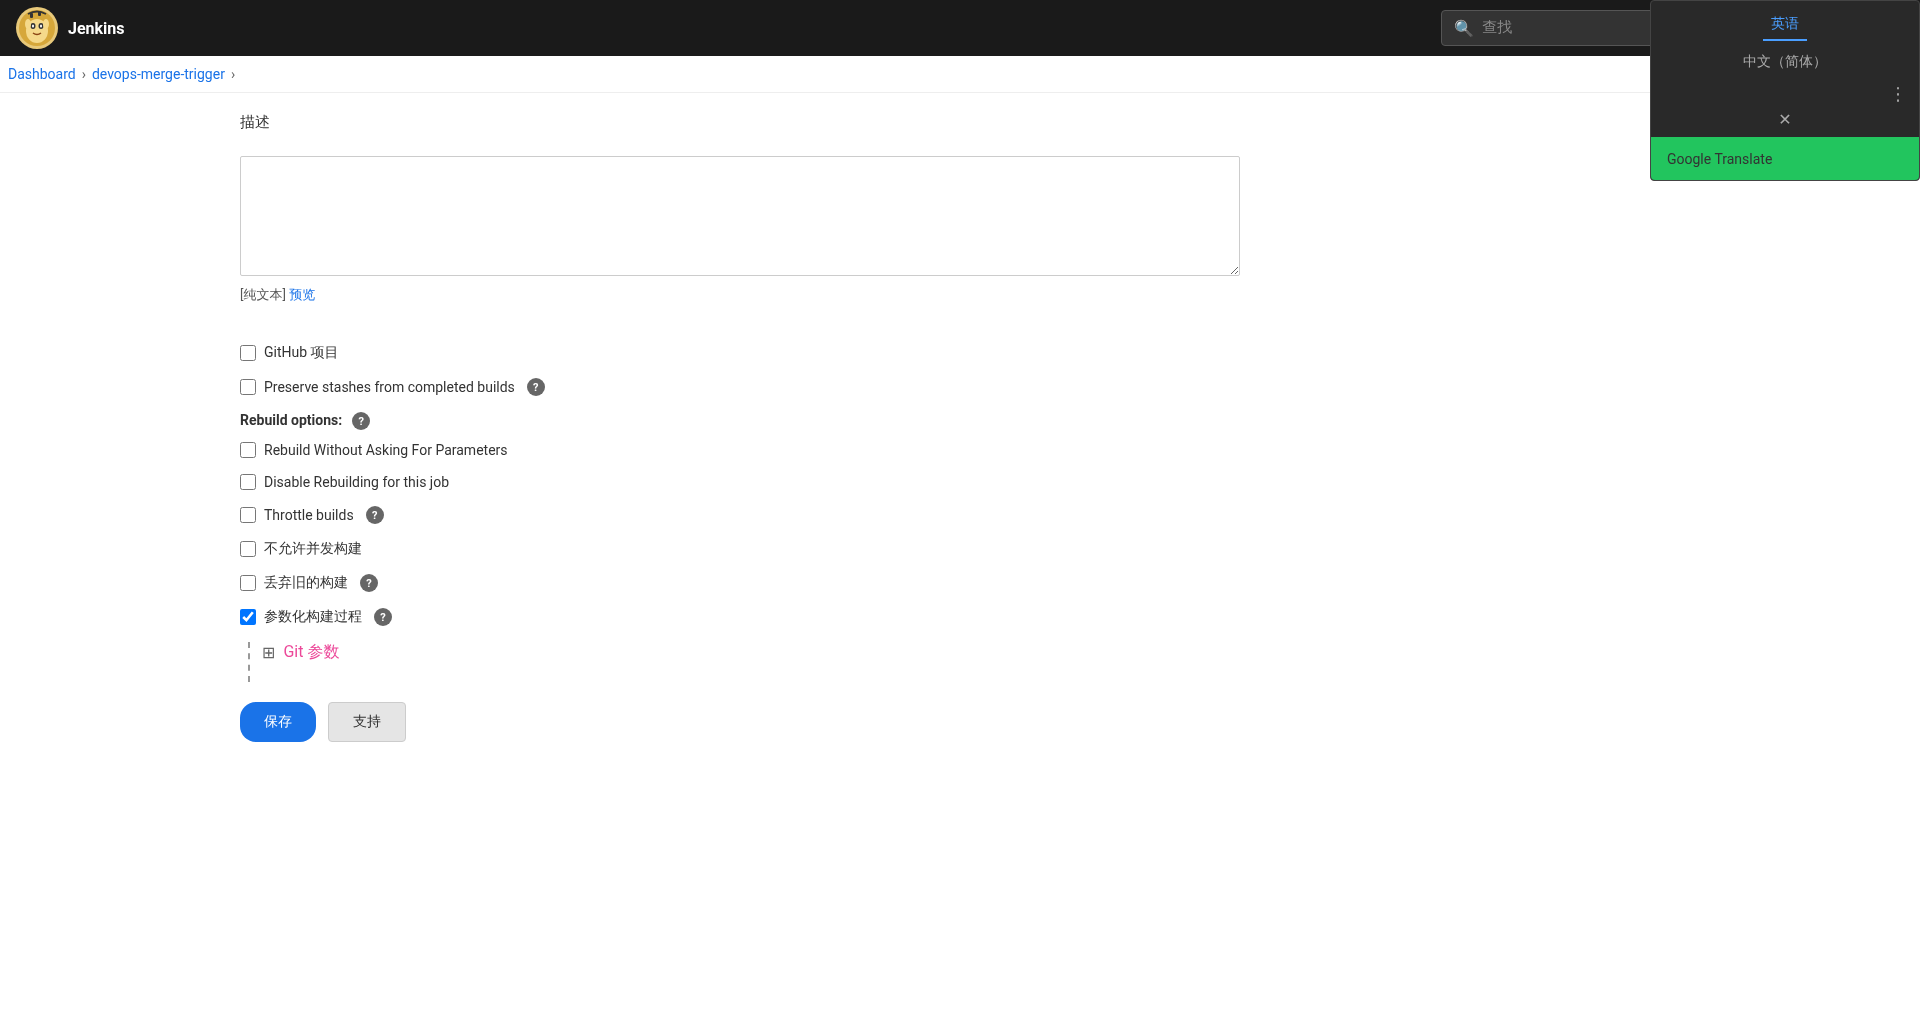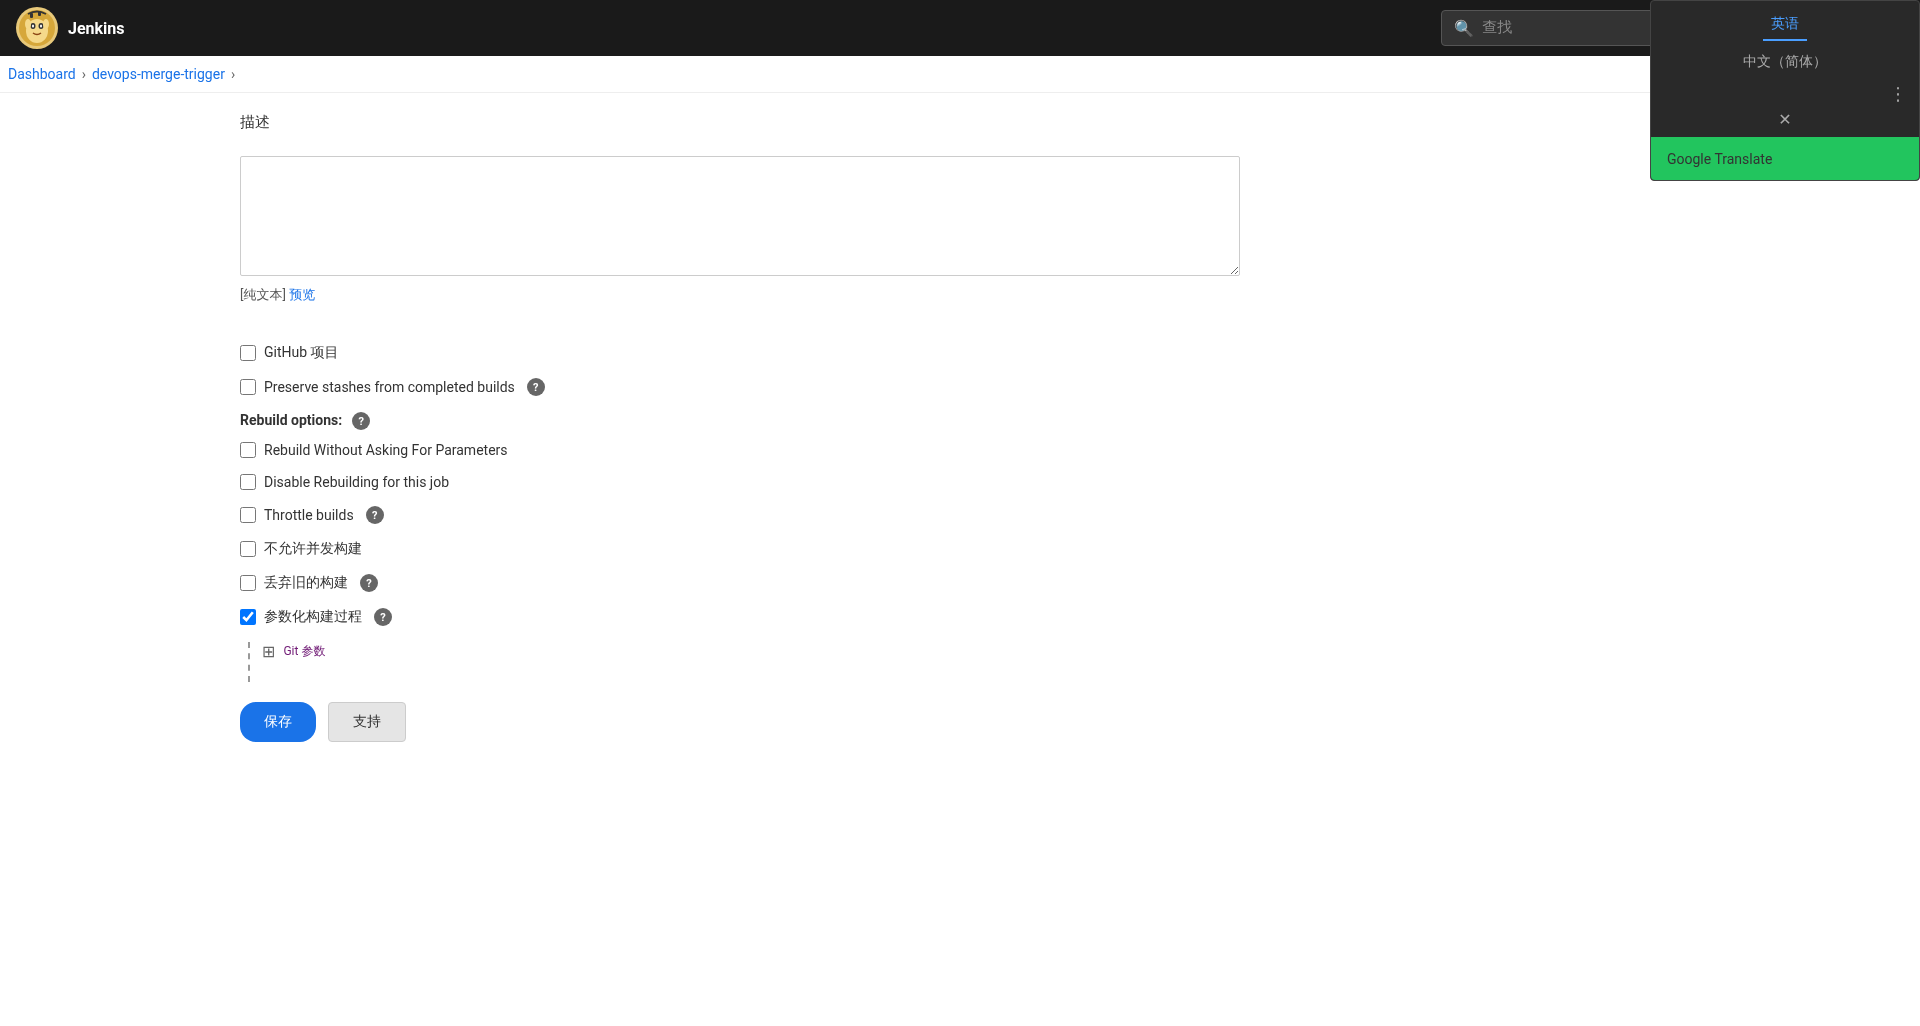--- a/index.html
+++ b/index.html
@@ -180,22 +180,22 @@
     .git-params-row {
       display: flex;
       align-items: center;
       gap: 8px;
     }
     .grid-icon {
       color: #666;
       font-size: 16px;
     }
     .git-params-label {
-      font-size: 12px;
-      color: #701a75;
+      font-size: 16px;
+      color: #ec4899;
     }
 
     
     .button-row {
       margin-top: 20px;
       display: flex;
       gap: 12px;
     }
     .btn-save {
       background: #1a73e8;

